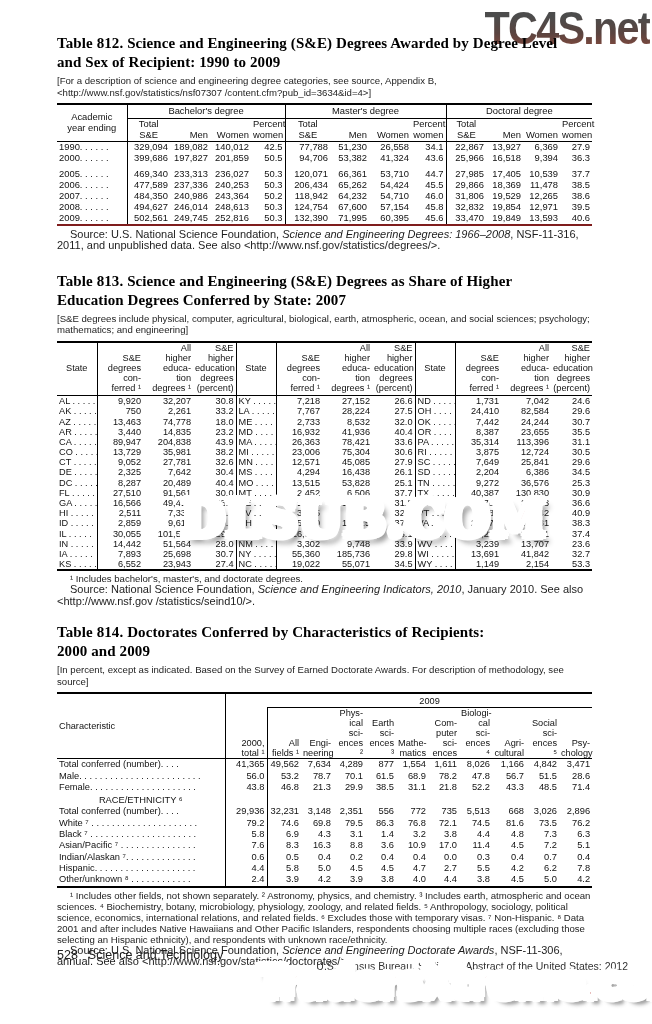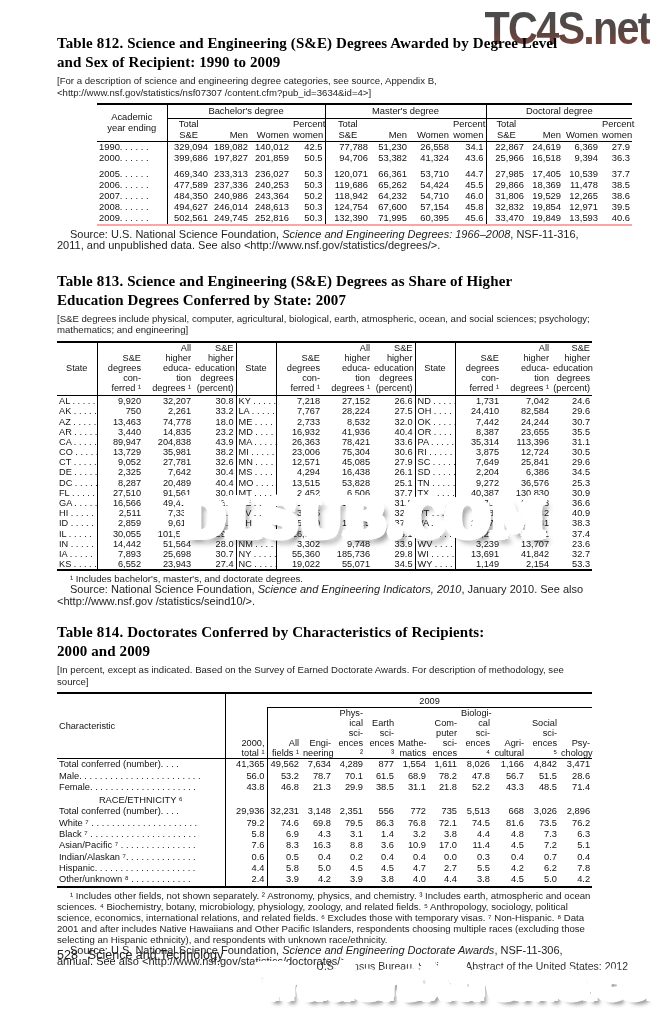--- a/index.html
+++ b/index.html
@@ -19,21 +19,21 @@
   
   table.t{border-collapse:collapse;table-layout:fixed;width:535px;color:#111;}
   table.t th,table.t td{padding:0 2px;font-weight:normal;vertical-align:bottom;}
   table.t th{white-space:pre-line;}
   .r{text-align:right;} .c{text-align:center;}
   .lbl,.st{text-align:left;white-space:nowrap;overflow:hidden;}
   .num,.n{text-align:right;white-space:nowrap;overflow:hidden;}
   .bb{font-weight:bold;}
 
   
-  .t812{border-top:2px solid #000;border-bottom:2px solid #fca5a5;margin-left:40px;}
+  .t812{border-top:2px solid #000;border-bottom:2px solid #7f1d1d;}
   .t812 th,.t812 td{font-size:9.4px;line-height:10.8px;}
   .t812 thead th{border-bottom:1px solid #000;}
   .t812 .grp{border-bottom:1px solid #000;text-align:center;vertical-align:middle;height:13px;}
   .t812 .yl{text-align:center;vertical-align:middle;}
   .t812 .gsep{border-left:1px solid #000;}
   .t812 tr.gap td{padding-top:5px;}
   .t812 td{height:11px;}
 
   
   .t813{border-top:2px solid #000;border-bottom:2px solid #000;}
@@ -143,21 +143,21 @@
               <td class="lbl">1990. . . . . .</td>
               <td class="num gsep">329,094</td>
               <td class="num">189,082</td>
               <td class="num">140,012</td>
               <td class="num">42.5</td>
               <td class="num gsep">77,788</td>
               <td class="num">51,230</td>
               <td class="num">26,558</td>
               <td class="num">34.1</td>
               <td class="num gsep">22,867</td>
-              <td class="num">24,619</td>
+              <td class="num">13,927</td>
               <td class="num">6,369</td>
               <td class="num">27.9</td>
             </tr>
             <tr>
               <td class="lbl">2000. . . . . .</td>
               <td class="num gsep">399,686</td>
               <td class="num">197,827</td>
               <td class="num">201,859</td>
               <td class="num">50.5</td>
               <td class="num gsep">94,706</td>
@@ -183,21 +183,21 @@
               <td class="num">17,405</td>
               <td class="num">10,539</td>
               <td class="num">37.7</td>
             </tr>
             <tr>
               <td class="lbl">2006. . . . . .</td>
               <td class="num gsep">477,589</td>
               <td class="num">237,336</td>
               <td class="num">240,253</td>
               <td class="num">50.3</td>
-              <td class="num gsep">119,686</td>
+              <td class="num gsep">206,434</td>
               <td class="num">65,262</td>
               <td class="num">54,424</td>
               <td class="num">45.5</td>
               <td class="num gsep">29,866</td>
               <td class="num">18,369</td>
               <td class="num">11,478</td>
               <td class="num">38.5</td>
             </tr>
             <tr>
               <td class="lbl">2007. . . . . .</td>

